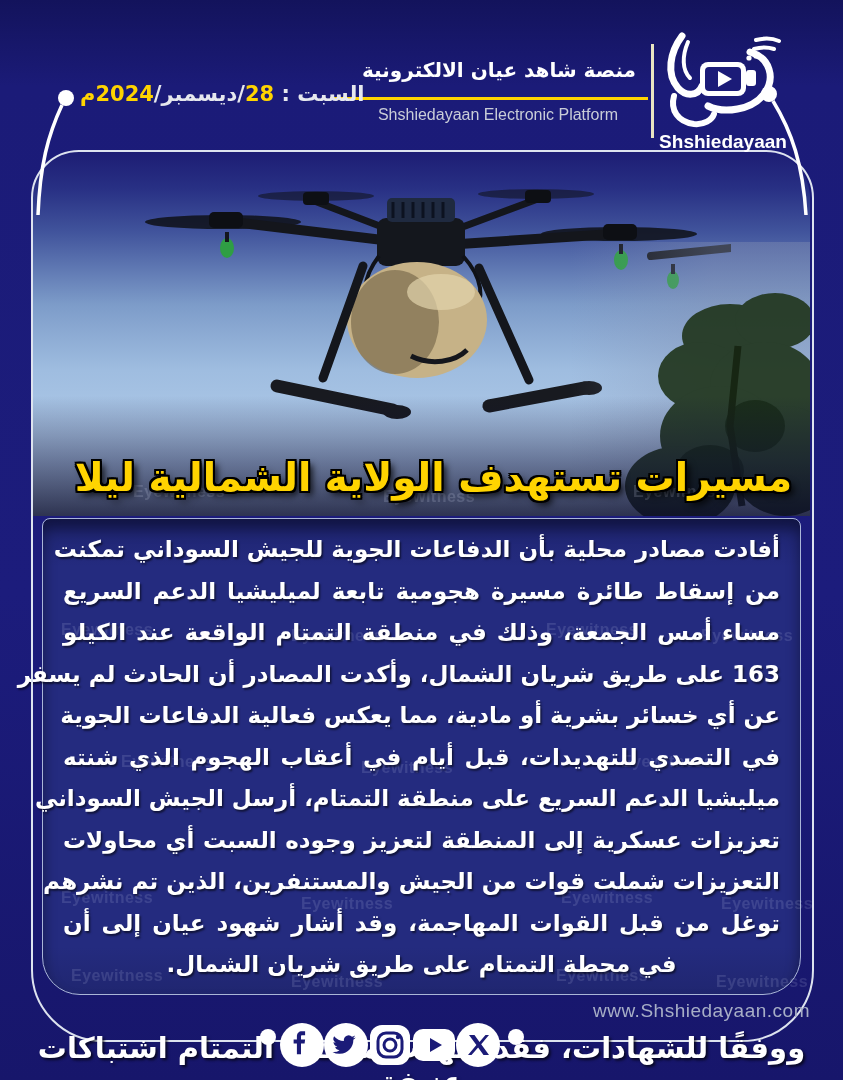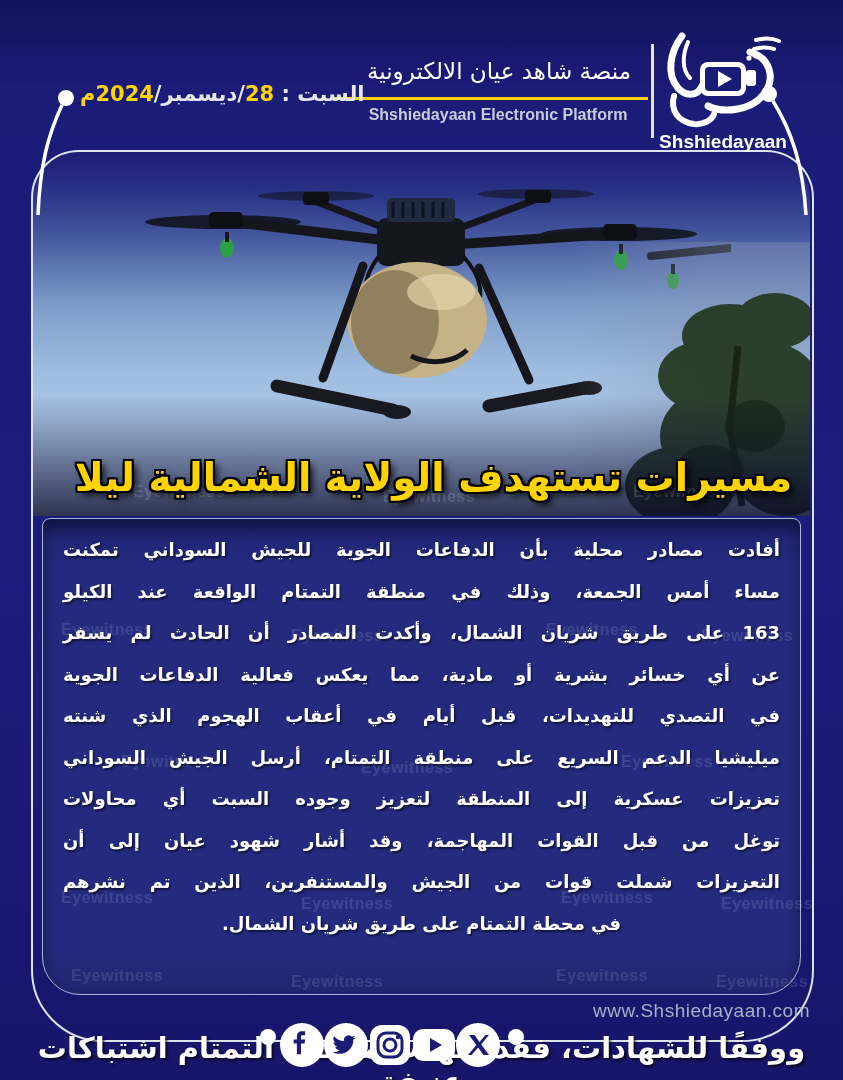--- a/index.html
+++ b/index.html
@@ -7,23 +7,23 @@
     position:relative;width:843px;height:1080px;overflow:hidden;
     background:linear-gradient(180deg,#13135c 0%,#1b1b78 8%,#1c1c7c 55%,#17166b 100%);
     font-family:"DejaVu Sans",sans-serif;
   }
   
   .date{position:absolute;left:80px;top:82px;direction:rtl;white-space:nowrap;
     font-size:21px;font-weight:700;color:#e6e8ee;z-index:5;}
   .date .y{color:#ffd400;}
   .hdr-underline{position:absolute;left:330px;top:97px;width:318px;height:3px;background:#ffd400;z-index:4;}
   .title-ar{position:absolute;left:352px;top:58px;width:294px;text-align:center;
-    font-size:23px;font-weight:400;color:#ffffff;z-index:5;direction:rtl;}
+    font-size:20px;font-weight:700;color:#ffffff;z-index:5;direction:rtl;}
   .title-en{position:absolute;left:348px;top:106px;width:300px;text-align:center;
-    font-size:16px;font-weight:700;color:#c9cdd8;z-index:5;font-family:"Liberation Sans",sans-serif;}
+    font-size:16px;font-weight:400;color:#c9cdd8;z-index:5;font-family:"Liberation Sans",sans-serif;}
   .vdivider{position:absolute;left:651px;top:44px;width:3px;height:94px;background:#e9e5c2;z-index:4;}
   .logo-wrap{position:absolute;left:652px;top:22px;width:140px;height:112px;z-index:5;}
   .logo-name{position:absolute;left:648px;top:131px;width:150px;text-align:center;
     font-size:19px;font-weight:700;color:#ffffff;z-index:5;font-family:"Liberation Sans",sans-serif;}
   .hdr-deco{position:absolute;left:0;top:0;width:843px;height:260px;z-index:3;pointer-events:none;}
   
   .photo{position:absolute;left:33px;top:152px;width:777px;height:364px;
     border-radius:46px 46px 0 0;overflow:hidden;z-index:1;
     background:linear-gradient(180deg,#1d1d74 0%,#283084 10%,#41549c 22%,#7d9cc9 42%,#9fbde0 60%,#aec9e8 78%,#b4cdea 100%);}
   .haze{position:absolute;right:0;top:90px;width:240px;height:274px;
@@ -36,21 +36,21 @@
     font-size:39px;font-weight:800;color:#ffd400;letter-spacing:0;z-index:2;
     text-shadow:2px 0 #000,-2px 0 #000,0 2px #000,0 -2px #000,2px 2px #000,-2px -2px #000,2px -2px #000,-2px 2px #000,4px 4px 7px rgba(0,0,0,.9);margin-left:24px;}
   .panel-border{position:absolute;left:31px;top:150px;width:779px;height:888px;
     border:2.5px solid #dde3ef;border-radius:48px 48px 72px 72px;z-index:2;pointer-events:none;}
   
   .article{position:absolute;left:42px;top:518px;width:759px;height:477px;
     background:linear-gradient(180deg,#1e2470 0%,#242b7f 10%,#242b7f 90%,#202670 100%);
     border:1.5px solid #aab6d8;border-radius:8px 8px 38px 38px;z-index:1;
     box-shadow:inset 0 10px 14px rgba(0,0,10,.45);direction:rtl;padding:0;box-sizing:border-box;}
   .article-inner{position:absolute;left:20px;right:20px;top:10px;bottom:8px;}
-  .line{height:41.5px;line-height:41.5px;font-size:18px;font-weight:700;color:#ffffff;
+  .line{height:41.5px;line-height:41.5px;font-size:23px;font-weight:700;color:#ffffff;
     text-align:justify;text-align-last:justify;text-justify:inter-word;white-space:nowrap;
     text-shadow:1.5px 1.5px 2px rgba(0,0,0,.55);}
   .line.center{text-align:center;text-align-last:center;}
   .wm{position:absolute;font-size:16px;font-weight:700;color:#e2e8ff;opacity:.13;
     letter-spacing:.5px;pointer-events:none;font-family:"Liberation Sans",sans-serif;margin-top:16px;}
   .wm.photo-wm{opacity:.17;}
   
   .website{position:absolute;left:31px;top:1000px;width:779px;text-align:right;
     font-size:19px;font-weight:400;color:#a7aec6;letter-spacing:.5px;z-index:4;
     font-family:"Liberation Sans",sans-serif;}
@@ -184,28 +184,29 @@
     <span class="wm" style="left:258px;top:360px;">Eyewitness</span>
     <span class="wm" style="left:518px;top:354px;">Eyewitness</span>
     <span class="wm" style="left:678px;top:360px;">Eyewitness</span>
     <span class="wm" style="left:28px;top:432px;">Eyewitness</span>
     <span class="wm" style="left:248px;top:438px;">Eyewitness</span>
     <span class="wm" style="left:513px;top:432px;">Eyewitness</span>
     <span class="wm" style="left:673px;top:438px;">Eyewitness</span>
 
     <div class="article-inner">
       <div class="line">أفادت مصادر محلية بأن الدفاعات الجوية للجيش السوداني تمكنت</div>
+      <div class="line">من إسقاط طائرة مسيرة هجومية تابعة لميليشيا الدعم السريع</div>
       <div class="line">مساء أمس الجمعة، وذلك في منطقة التمتام الواقعة عند الكيلو</div>
       <div class="line">163 على طريق شريان الشمال، وأكدت المصادر أن الحادث لم يسفر</div>
       <div class="line">عن أي خسائر بشرية أو مادية، مما يعكس فعالية الدفاعات الجوية</div>
       <div class="line">في التصدي للتهديدات، قبل أيام في أعقاب الهجوم الذي شنته</div>
       <div class="line">ميليشيا الدعم السريع على منطقة التمتام، أرسل الجيش السوداني</div>
       <div class="line">تعزيزات عسكرية إلى المنطقة لتعزيز وجوده السبت أي محاولات</div>
+      <div class="line">التعزيزات شملت قوات من الجيش والمستنفرين، الذين تم نشرهم</div>
       <div class="line">توغل من قبل القوات المهاجمة، وقد أشار شهود عيان إلى أن</div>
-      <div class="line">التعزيزات شملت قوات من الجيش والمستنفرين، الذين تم نشرهم</div>
       <div class="line center">في محطة التمتام على طريق شريان الشمال.</div>
     </div>
   </div>
 
   <div class="panel-border"></div>
 
   <div class="website">www.Shshiedayaan.com</div>
 
   <div class="bottom-text">ووفقًا للشهادات، فقد شهدت منطقة التمتام اشتباكات عنيفة</div>
 

